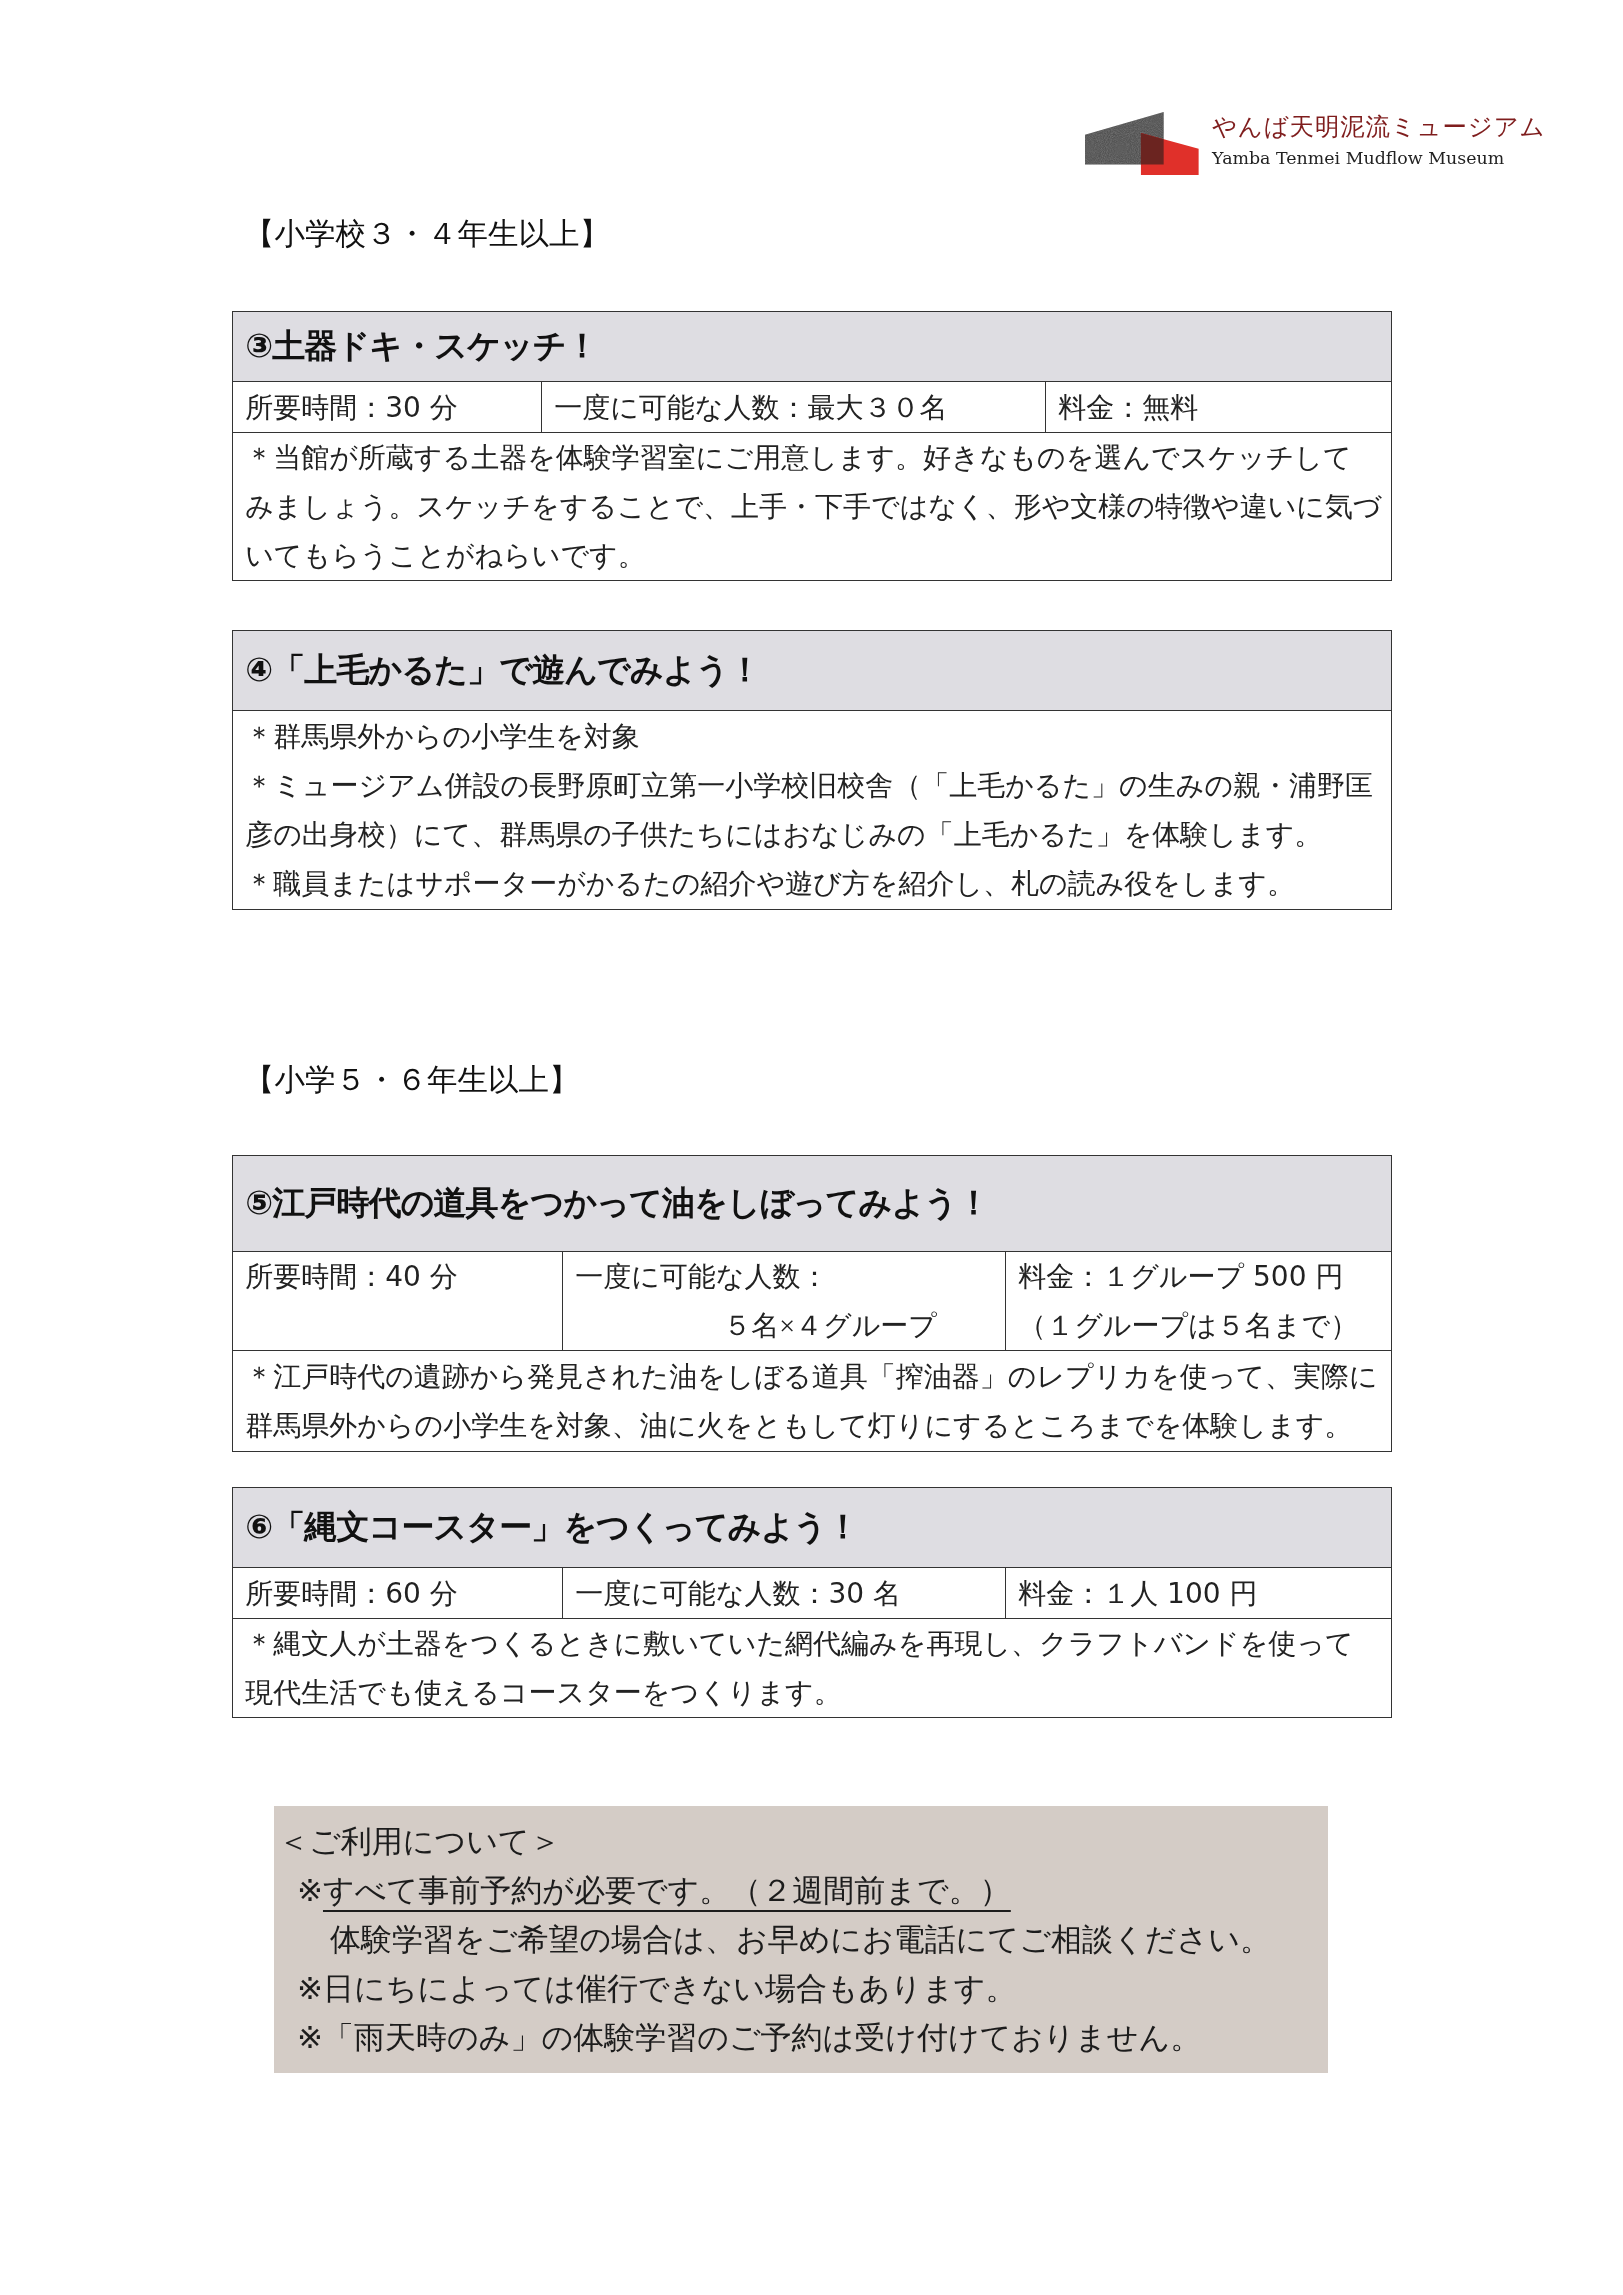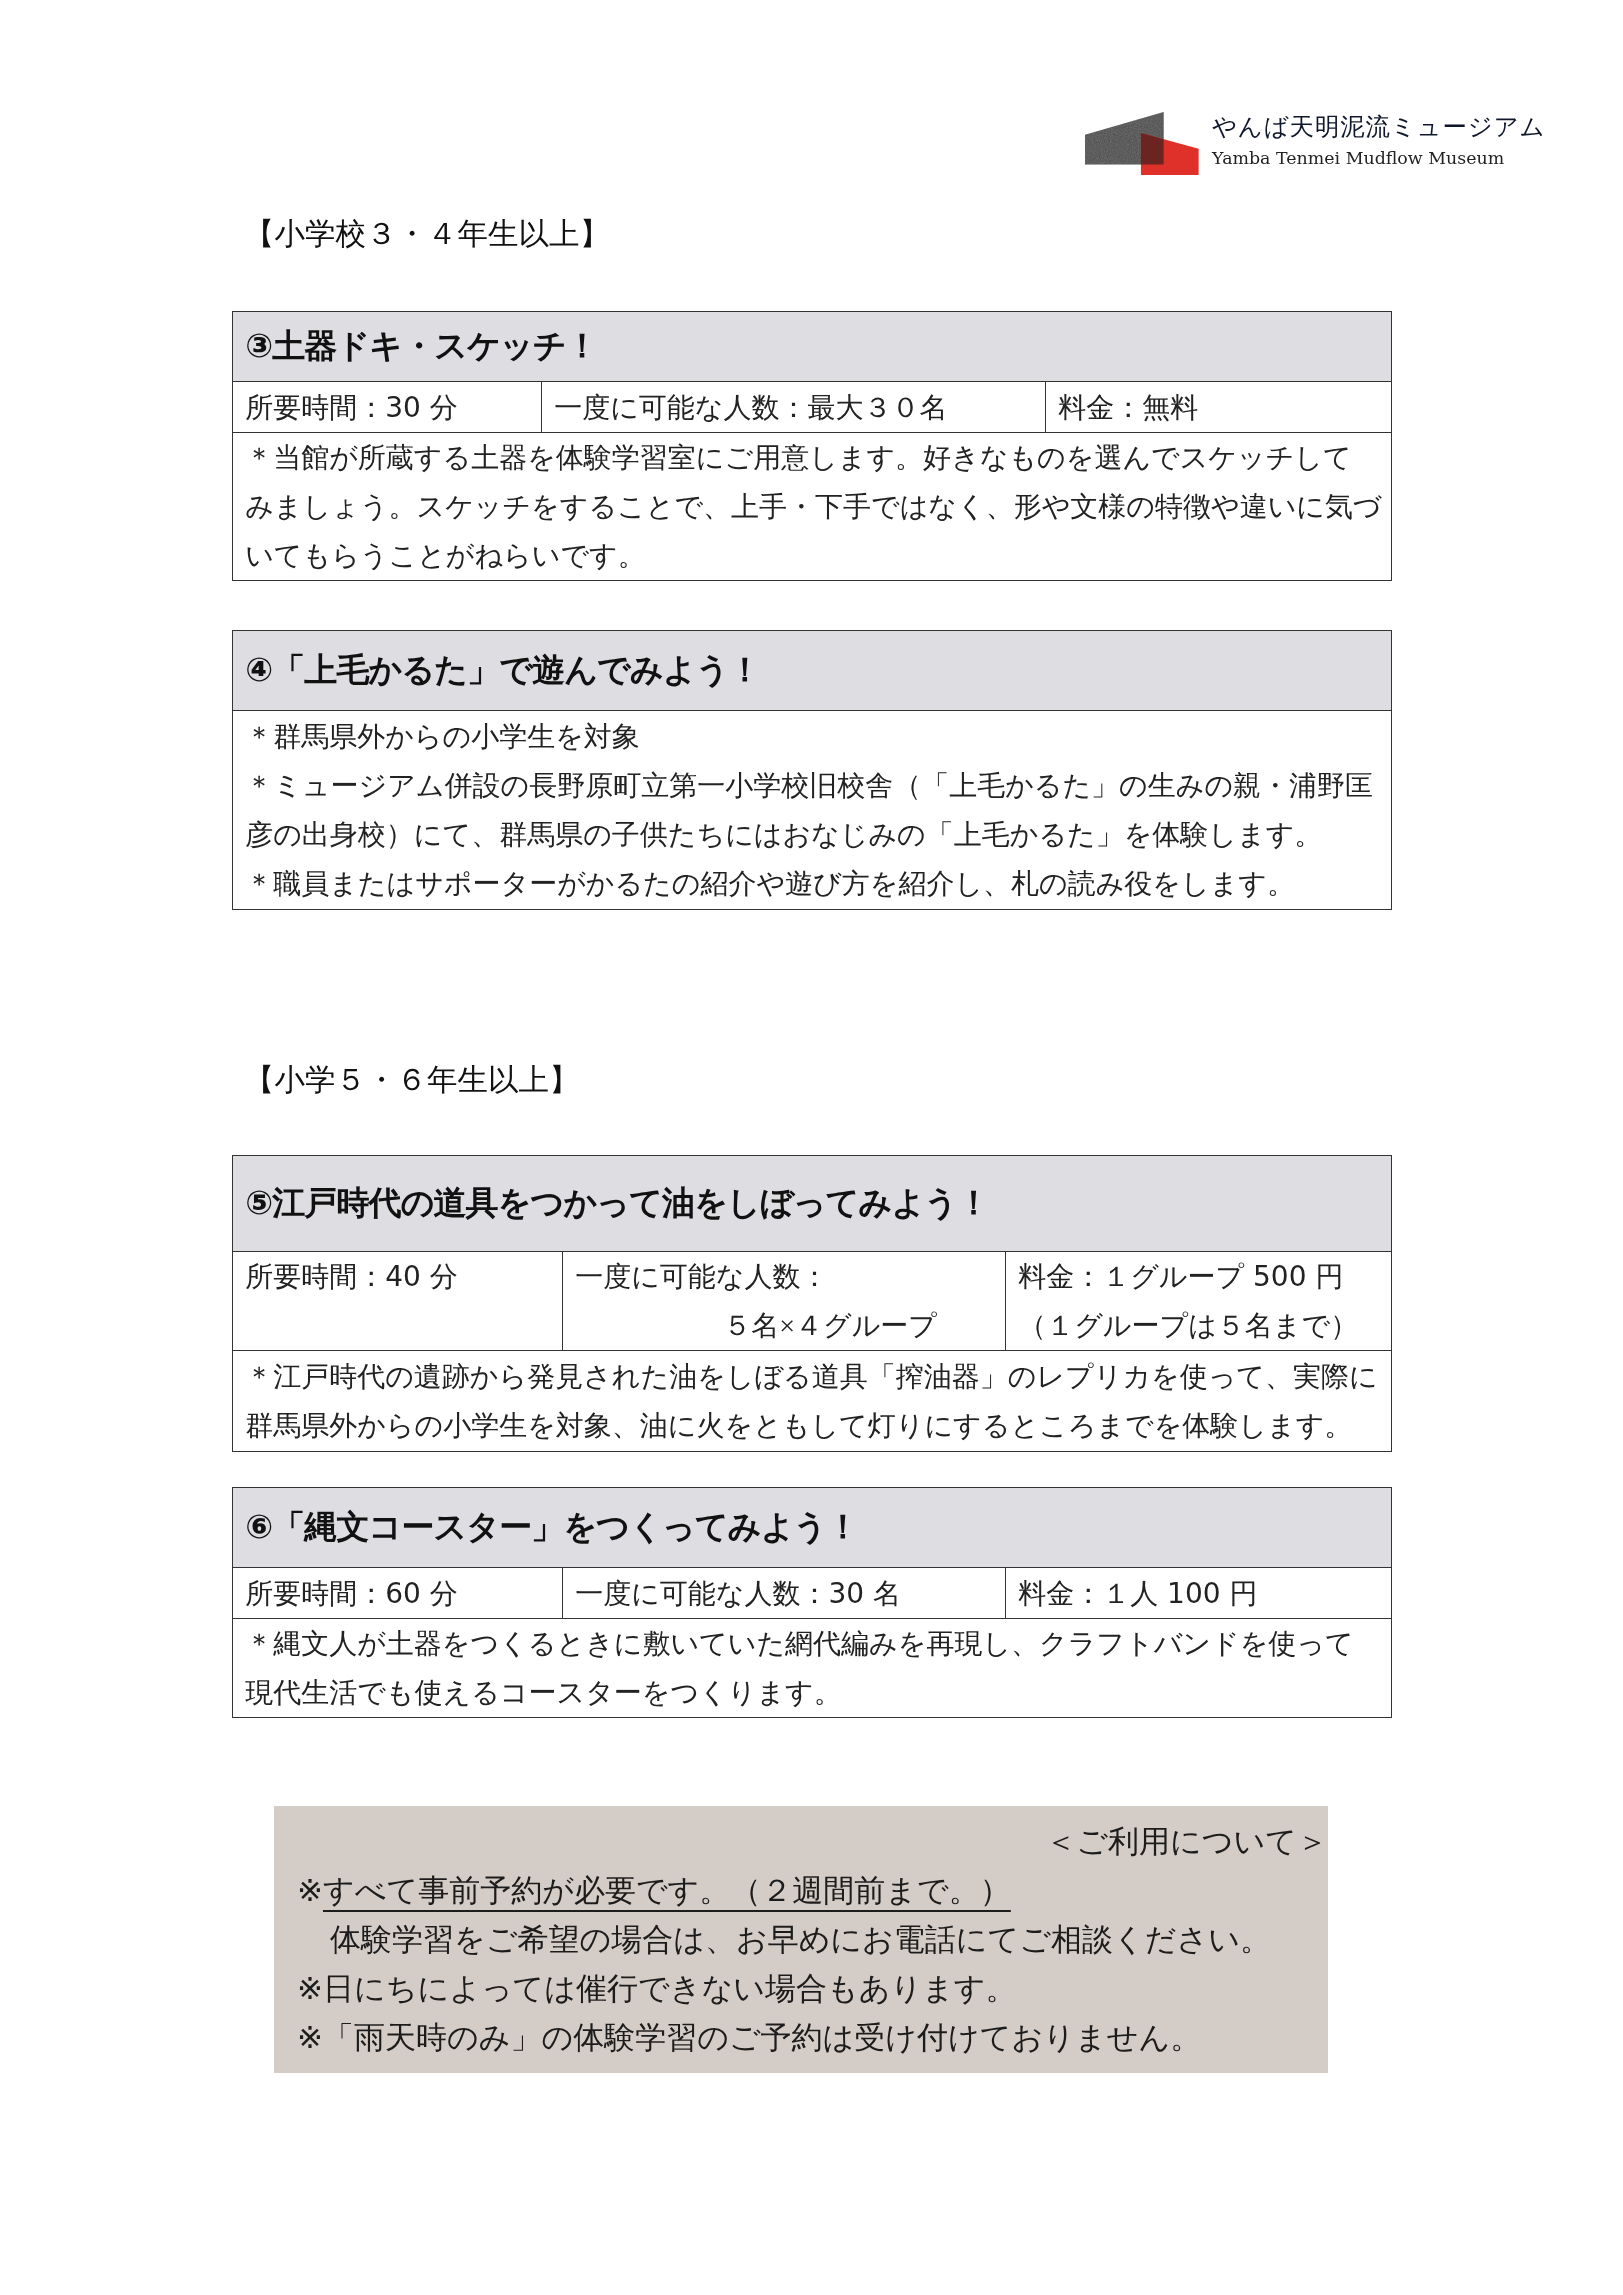--- a/index.html
+++ b/index.html
@@ -3,42 +3,42 @@
 <meta charset="utf-8">
 <style>
   html, body { margin: 0; padding: 0; background: #ffffff; }
   body {
     width: 1624px; height: 2295px; position: relative; overflow: hidden;
     font-family: "DejaVu Sans", "Liberation Sans", sans-serif; color: #1a1a1a;
   }
   .logo { position: absolute; left: 1085px; top: 112px; width: 471px; height: 63px; }
   .logo-mark { position: absolute; left: 0; top: 0; width: 118px; height: 63px; }
   .logo-text { position: absolute; left: 127px; top: 0; }
-  .logo-jp { font-size: 24.4px; line-height: 30px; letter-spacing: 0.9px; color: #0f172a; white-space: nowrap; }
+  .logo-jp { font-size: 24.4px; line-height: 30px; letter-spacing: 0.9px; color: #7f1d1d; white-space: nowrap; }
   .logo-en { font-family: "DejaVu Serif", "Liberation Serif", serif; font-size: 17.4px; line-height: 24.4px; color: #222; white-space: nowrap; margin-top: 3.5px; }
 
   .section-heading { position: absolute; left: 244px; font-size: 30.5px; line-height: 38px; color: #111; white-space: nowrap; }
 
   table.activity {
     position: absolute; left: 232px; width: 1160px;
     border-collapse: collapse; table-layout: fixed;
   }
   table.activity td { border: 1.7px solid #333; padding: 0 12.2px; vertical-align: middle; }
   td.title-cell { background: #dedde2; font-weight: bold; font-size: 33px; letter-spacing: -0.9px; color: #111; }
   td.meta { font-size: 28px; line-height: 49px; color: #222; white-space: nowrap; }
   td.desc { font-size: 28px; line-height: 49px; color: #222; padding-top: 1.7px; padding-bottom: 1.7px; }
   .desc-line { display: block; white-space: nowrap; }
   .indent-right { display: block; padding-left: 148px; }
 
   .notice {
     position: absolute; left: 274px; top: 1806px; width: 1054px; height: 267px;
     background: #d4ccc6; box-sizing: border-box; padding-top: 10.5px;
   }
   .notice-line { font-size: 31px; line-height: 49px; color: #1c1c1c; white-space: nowrap; padding-left: 23px; }
-  .notice-title { text-align: right; padding-left: 16px; }
+  .notice-title { text-align: left; padding-left: 4px; }
   .underline { text-decoration: underline; text-underline-offset: 8.7px; text-decoration-thickness: 1.7px; }
   .indent { padding-left: 56px; }
 </style>
 </head>
 <body>
 
 <div class="logo">
   <svg class="logo-mark" viewBox="0 0 135 72">
     <defs>
       <filter id="grain">

